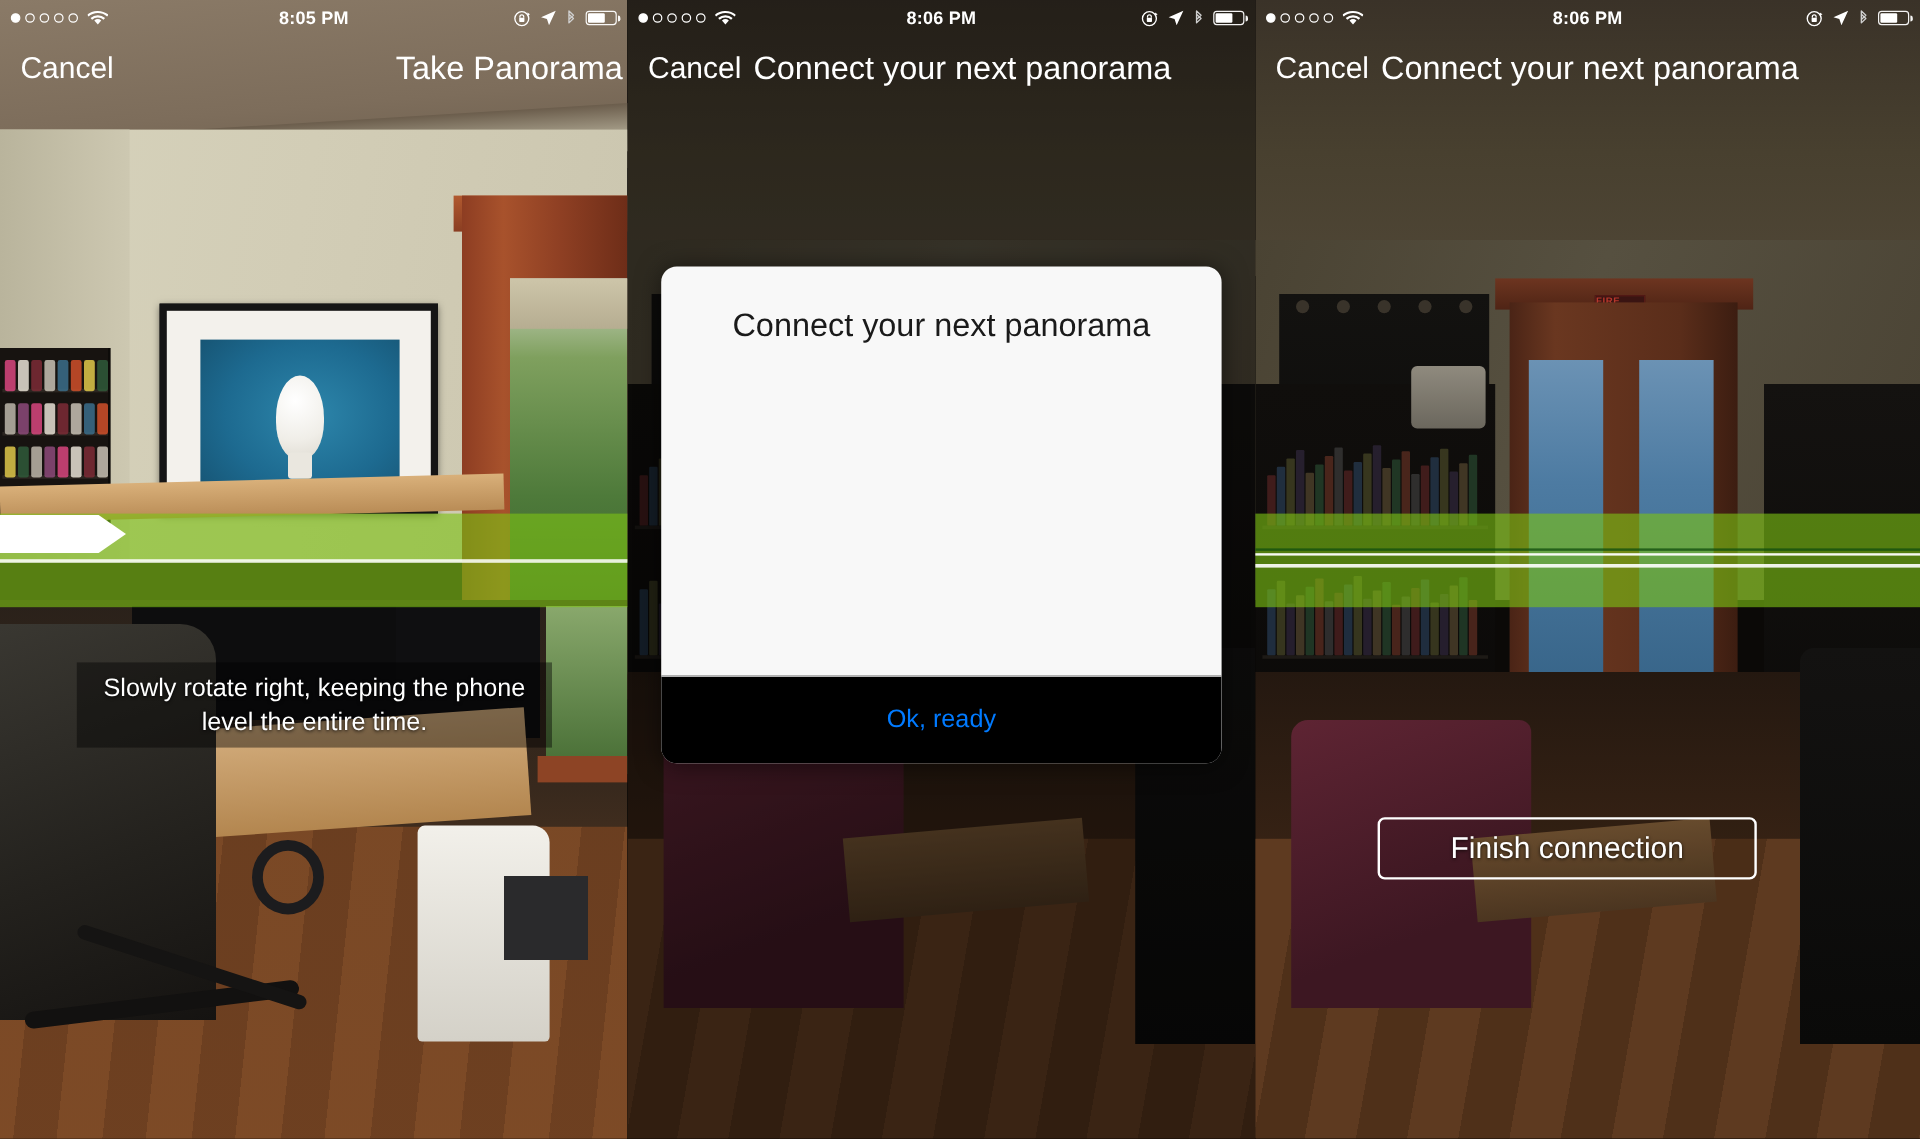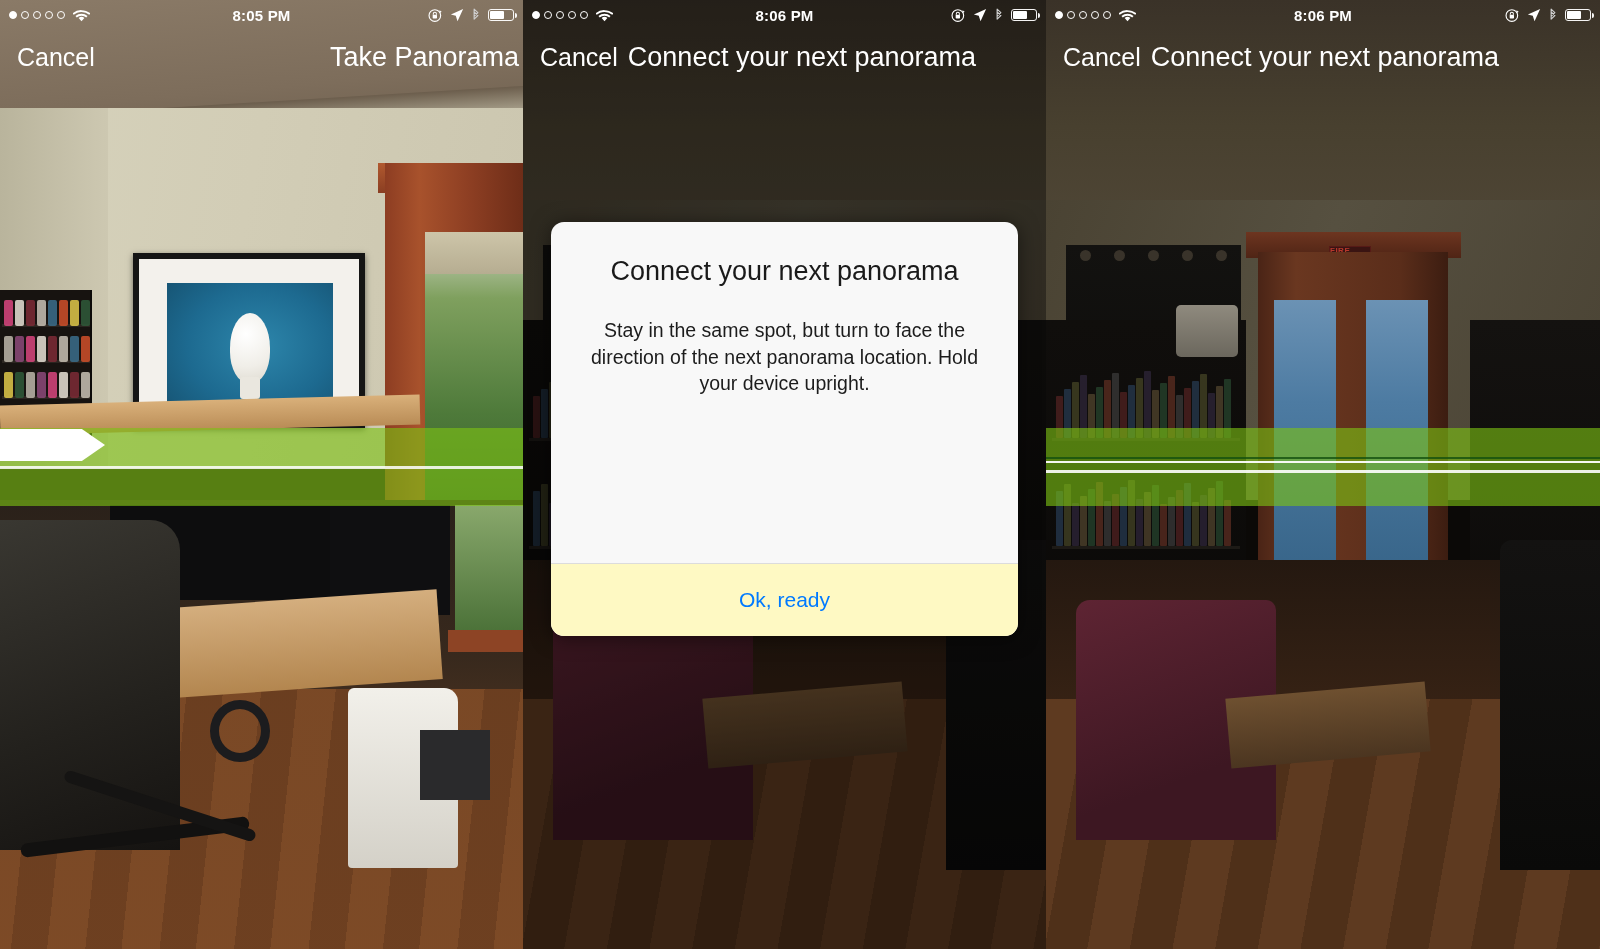--- a/index.html
+++ b/index.html
@@ -320,21 +320,21 @@
   .dlg-body{ padding:34px 26px 40px; text-align:center; min-height:341px; }
   .dlg-title{
     font-size:27px; color:#1a1a1a; margin-bottom:30px; font-weight:400;
   }
   .dlg-msg{
     font-size:19.5px; color:#1c1c1c; line-height:1.36;
   }
   .dlg-btn{
     height:73px; display:flex; align-items:center; justify-content:center;
     border-top:1px solid #dcdcdc; color:#007aff; font-size:21px;
-    cursor:pointer; background:#fef9c3;
+    cursor:pointer; background:#000000;
   }
 </style>
 </head>
 <body>
 
 <div class="screens">
 
   <div class="panel p1">
     <div class="scene scene1">
       <div class="s1-ceiling"></div>
@@ -450,20 +450,21 @@
             <i style="width:62%"></i>
           </span>
       </div>
     </div>
 
     <div class="navbar">
       <div class="nav-cancel">Cancel</div>
       <div class="nav-title">Take Panorama</div>
     </div>
 
+    <div class="caption caption1">Slowly rotate right, keeping the phone level the entire time.</div>
   </div>
 
   <div class="panel p2">
     <div class="scene scene3 dim-dialog">
       <div class="s3-ceiling"></div>
       <div class="s3-wall"></div>
       <div class="s3-curtain" id="cur2">
           <div class="grom" style="left: 14px;"></div>
           <div class="grom" style="left: 48px;"></div>
           <div class="grom" style="left: 82px;"></div>
@@ -599,21 +600,20 @@
     </div>
 
     <div class="navbar">
       <div class="nav-cancel">Cancel</div>
       <div class="nav-title">Connect your next panorama</div>
     </div>
 
     <div class="dialog">
       <div class="dlg-body">
         <div class="dlg-title">Connect your next panorama</div>
-        <div class="dlg-msg">Stay in the same spot, but turn to face the direction of the next panorama location. Hold your device upright.</div>
       </div>
       <div class="dlg-btn">Ok, ready</div>
     </div>
   </div>
 
   <div class="panel p3">
     <div class="scene scene3">
       <div class="s3-ceiling"></div>
       <div class="s3-wall"></div>
       <div class="s3-curtain" id="cur3">
@@ -754,15 +754,16 @@
             <i style="width:62%"></i>
           </span>
       </div>
     </div>
 
     <div class="navbar">
       <div class="nav-cancel">Cancel</div>
       <div class="nav-title">Connect your next panorama</div>
     </div>
 
+    <div class="finishbtn">Finish connection</div>
   </div>
 
 </div>
 
 </body></html>

